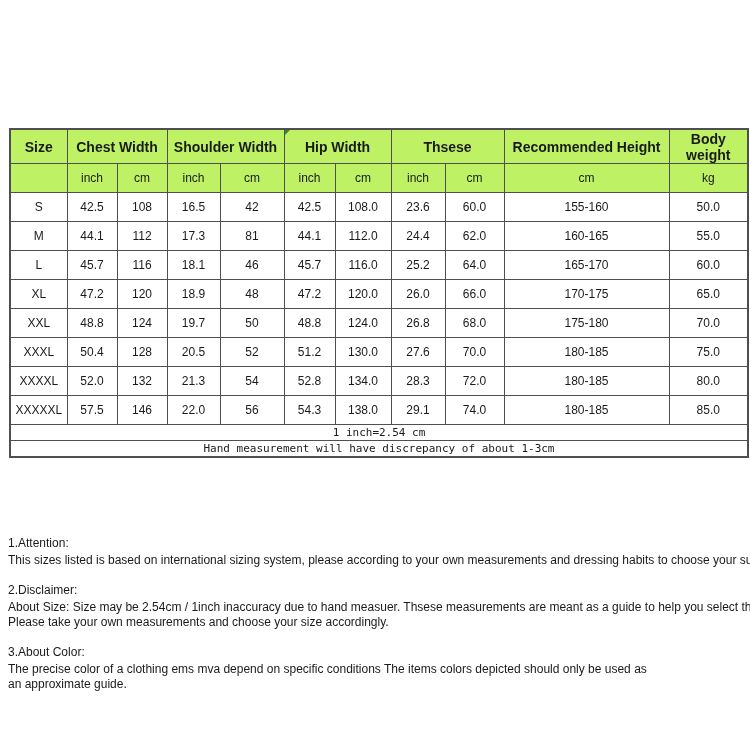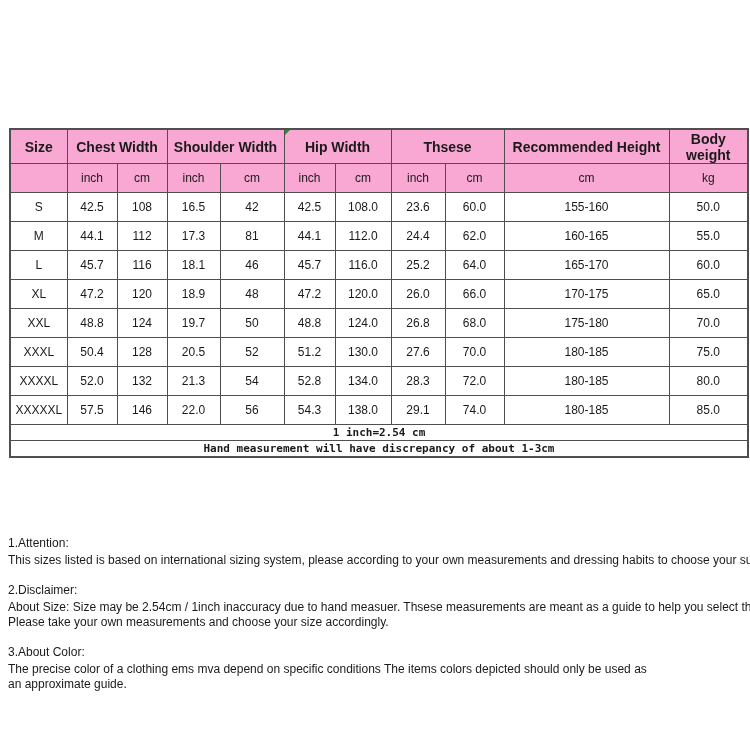--- a/index.html
+++ b/index.html
@@ -11,27 +11,27 @@
 
   table.size-table {
     position:absolute; top:128px; left:9px; width:738px;
     border-collapse:collapse; table-layout:fixed;
     border:2px solid #4f4f4f;
   }
   .size-table th, .size-table td {
     border:1px solid #4f4f4f; text-align:center; vertical-align:middle;
     padding:0; overflow:hidden;
   }
-  .size-table thead th { background:#f9a8d4; }
+  .size-table thead th { background:#bef264; }
   tr.group-header th { height:33px; font-size:14px; font-weight:bold; position:relative; }
   tr.sub-header th { height:28px; font-size:12px; font-weight:normal; }
   .size-table tbody td { height:28px; font-size:12px; background:#ffffff; }
   .size-table tfoot td {
     height:15px; background:#ffffff;
-    font-family:"DejaVu Sans Mono", monospace; font-size:11px; font-weight:bold;
+    font-family:"DejaVu Sans Mono", monospace; font-size:11px; font-weight:normal;
   }
   .cell-marker {
     position:absolute; top:0; left:0; width:0; height:0;
     border-top:5px solid #2e8b2e; border-right:5px solid transparent;
   }
 
   .notes { position:absolute; top:536px; left:8px; width:742px; font-size:12px; line-height:15px; }
   .note { margin-bottom:15px; }
   .note-heading { margin-bottom:2px; white-space:nowrap; }
   .note-line { white-space:nowrap; }

